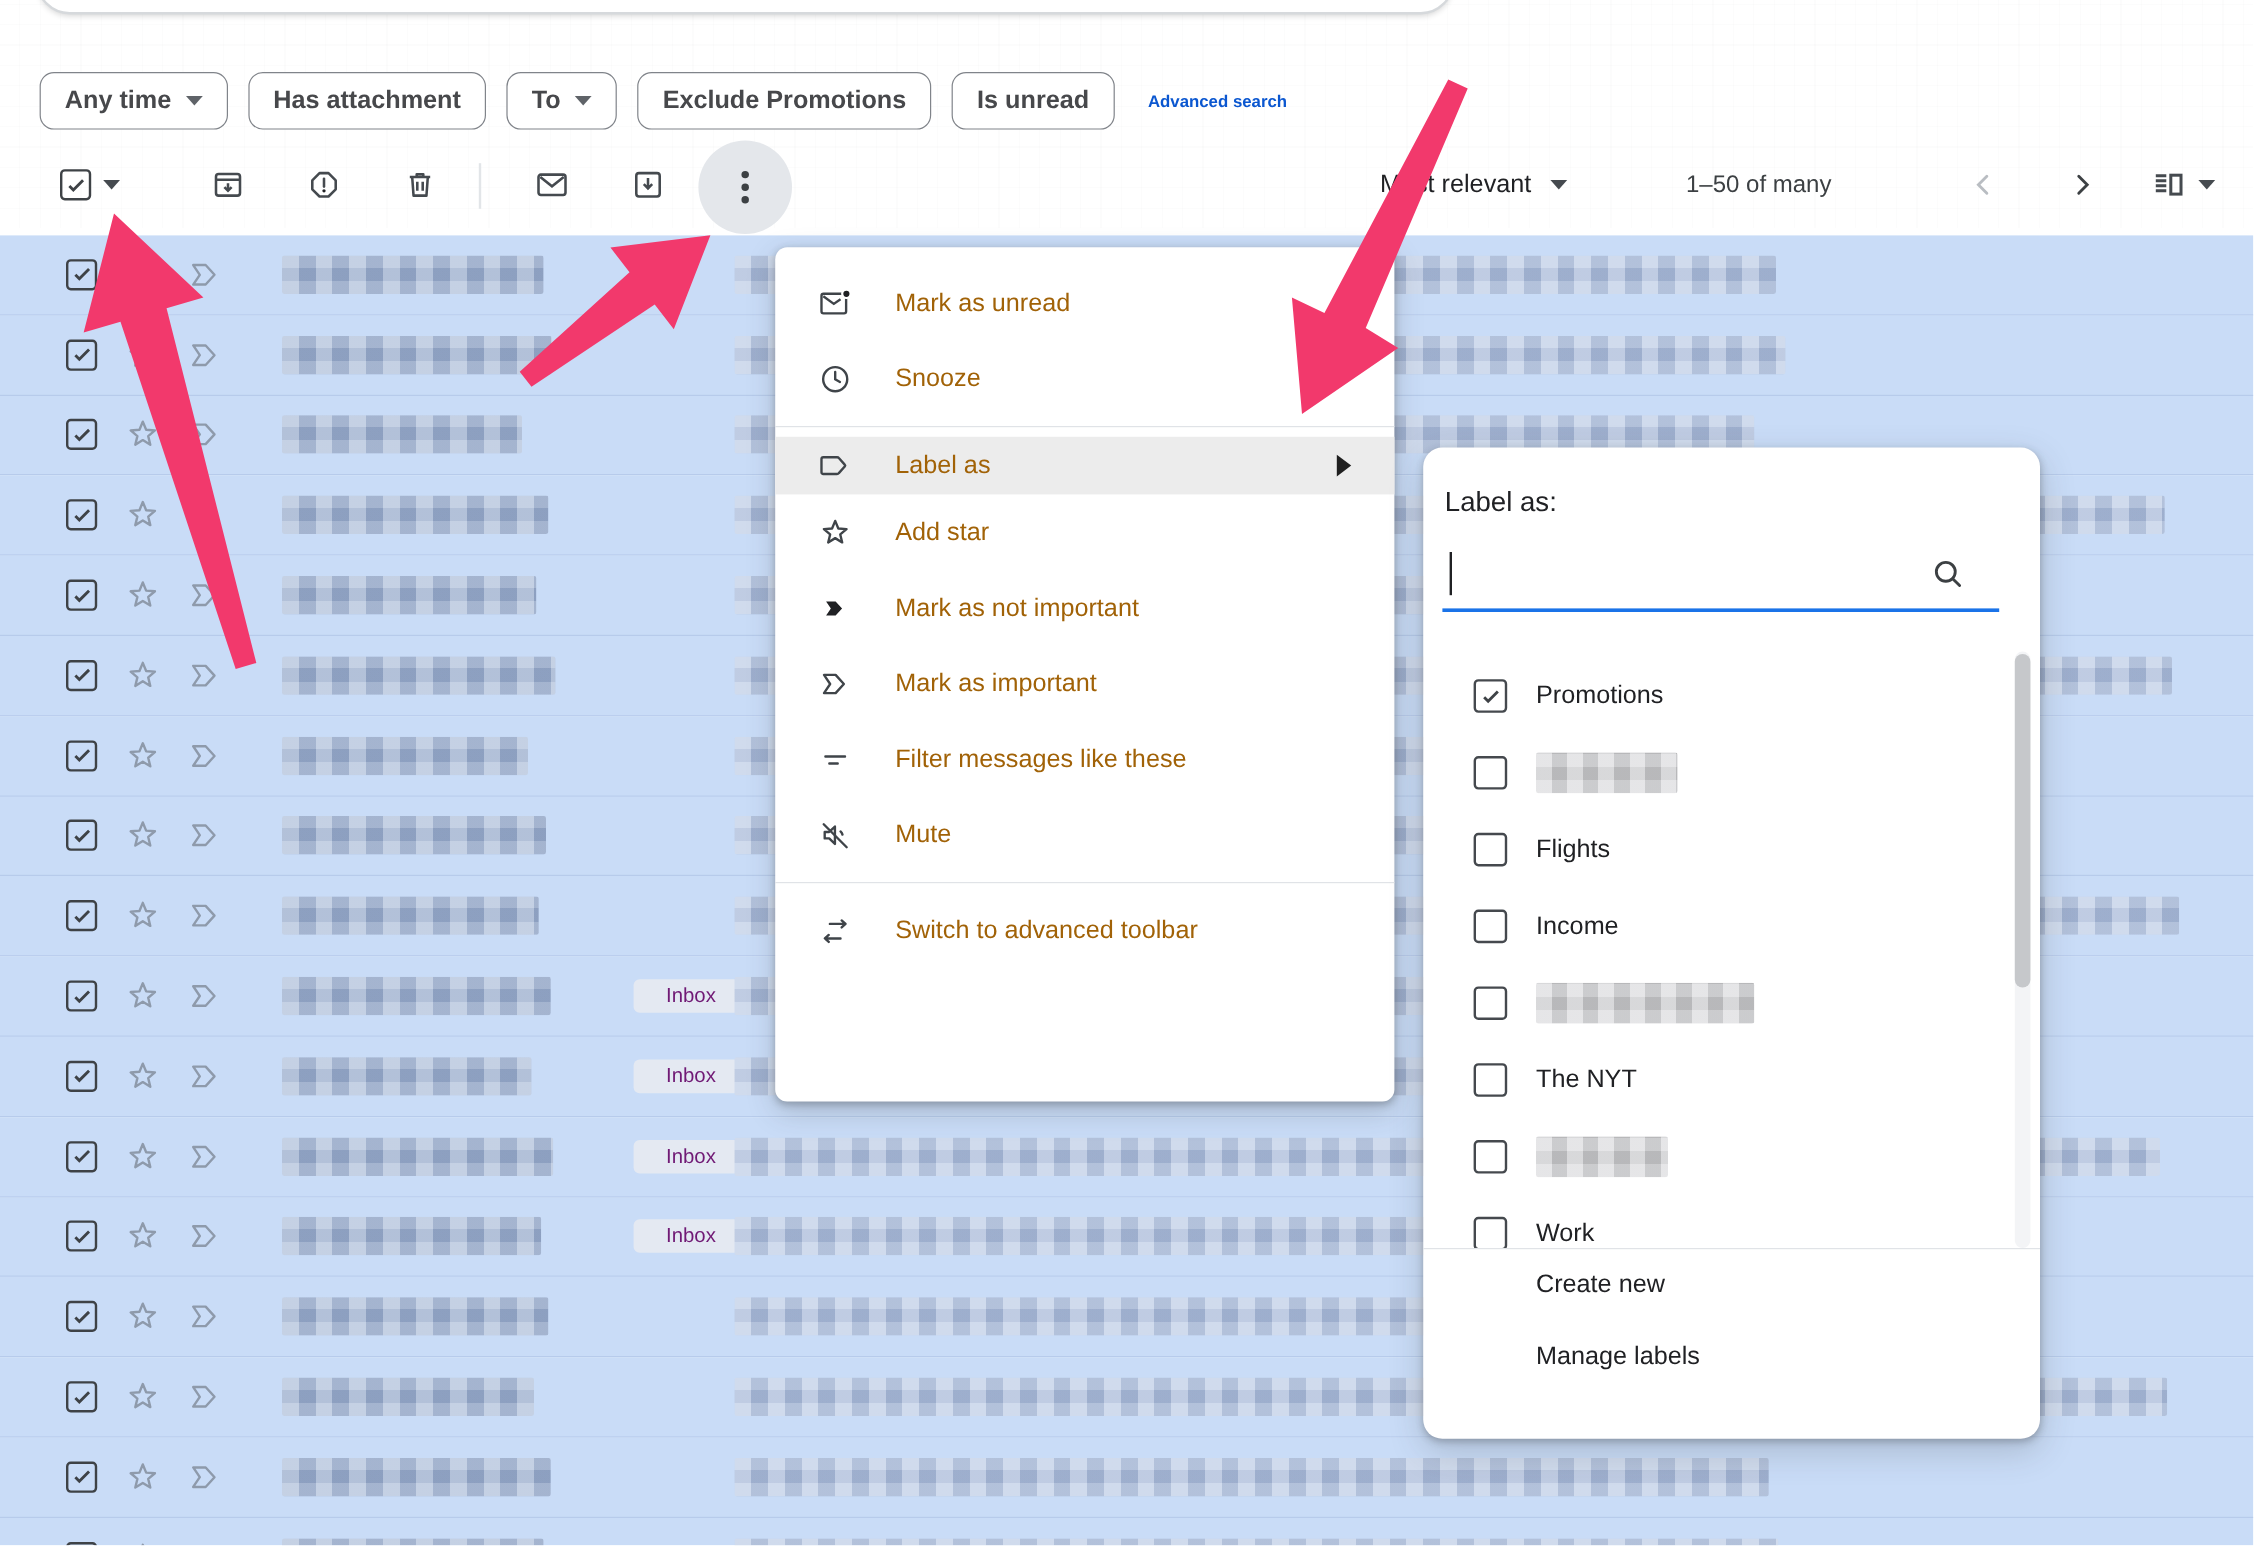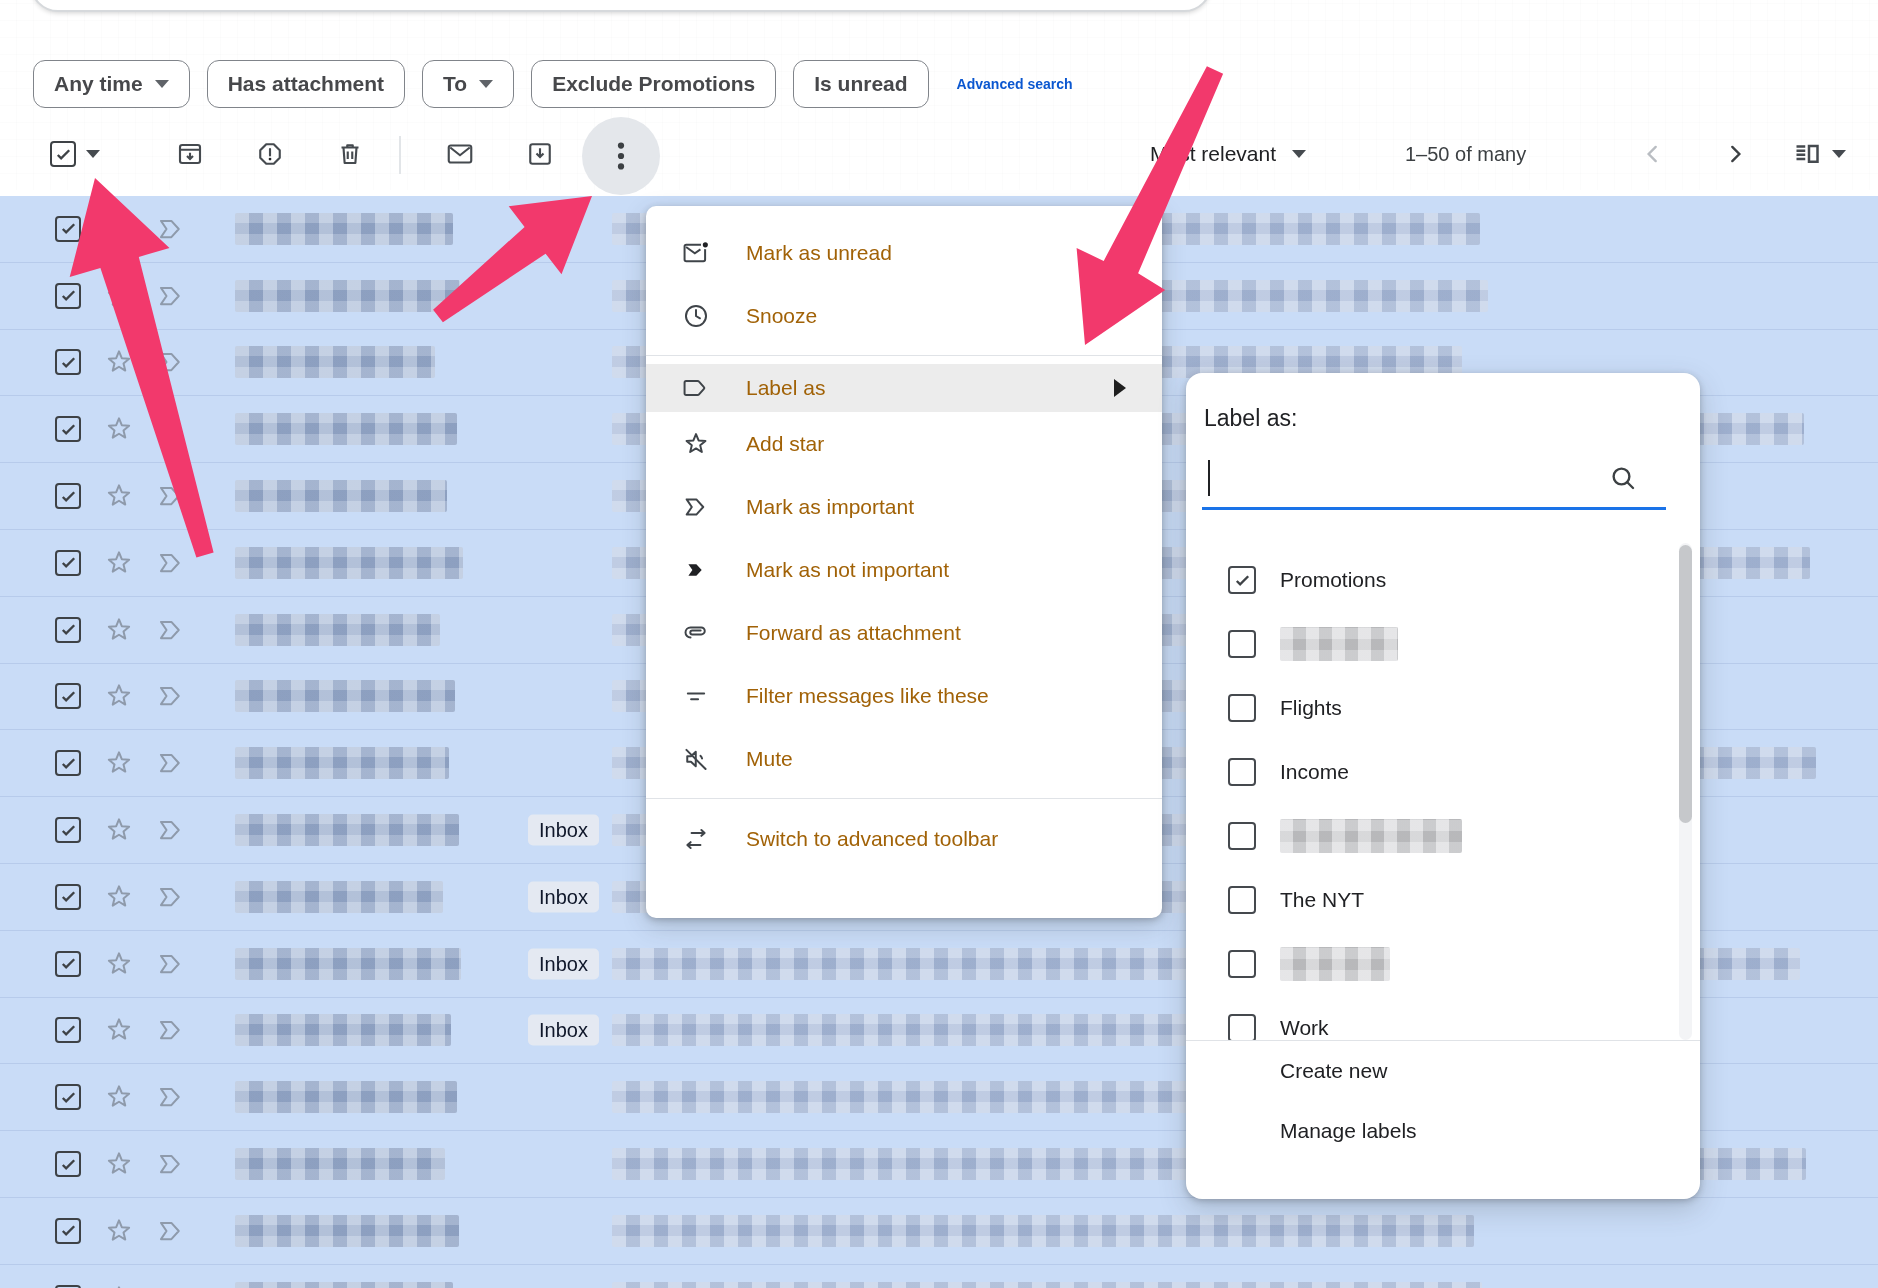--- a/index.html
+++ b/index.html
@@ -47,22 +47,22 @@
   .mail-row{position:relative;width:100%;height:66.8px;background:#c9dcf7;border-bottom:1px solid #b7cbeb;box-sizing:border-box;cursor:pointer;}
   .mail-row .cb{position:absolute;left:55px;top:50%;transform:translateY(-50%);}
   .row-star{position:absolute;left:104px;top:50%;transform:translateY(-50%);width:30px;height:30px;stroke:#8e9aab;stroke-width:1.6;fill:none;cursor:pointer;}
   .row-imp{position:absolute;left:156px;top:50%;transform:translateY(-50%);width:30px;height:30px;stroke:#8e9aab;stroke-width:1.6;fill:none;cursor:pointer;}
   .mosaic{background-color:var(--c,#aabddd);border-radius:2px;
     background-image:
       repeating-linear-gradient(90deg,rgba(255,255,255,.28) 0 14px,rgba(30,40,70,.07) 14px 28px),
       repeating-linear-gradient(0deg,rgba(255,255,255,.18) 0 11px,rgba(30,40,70,.06) 11px 22px);}
   .sender{position:absolute;left:235px;top:50%;transform:translateY(-50%);height:32px;--c:#9db1d2;}
   .subject{position:absolute;left:612px;top:50%;transform:translateY(-50%);height:32px;--c:#b0c2e1;}
-  .inbox-badge{position:absolute;left:528px;top:50%;transform:translateY(-50%);background:#e4e9f2;color:#0f172a;
-    font-size:20px;padding:4px 11px;border-radius:5px;}
+  .inbox-badge{position:absolute;left:528px;top:50%;transform:translateY(-50%);background:#e4e9f2;color:#701a75;
+    font-size:17px;padding:4px 27px;border-radius:5px;}
   
   #context-menu{position:absolute;left:646px;top:206px;width:516px;height:712px;background:#fff;border-radius:10px;
     box-shadow:0 2px 6px rgba(60,64,67,.3),0 8px 24px rgba(60,64,67,.22);z-index:5;padding-top:15px;box-sizing:border-box;}
   .menu-item{height:63px;display:flex;align-items:center;padding-left:36px;padding-right:22px;cursor:pointer;position:relative;}
   .menu-item.highlighted{background:#ececec;height:48px;}
   .menu-item svg.mi-icon{width:28px;height:28px;stroke:#3f4449;stroke-width:1.7;fill:none;flex:0 0 auto;}
   .mi-label{margin-left:36px;font-size:21px;color:#a16207;white-space:nowrap;}
   .mi-sub{position:absolute;right:36px;width:0;height:0;border-top:9px solid transparent;border-bottom:9px solid transparent;border-left:12px solid #1f1f1f;}
   .menu-divider{height:1px;background:#e0e3e7;margin:8px 0;}
   
@@ -590,41 +590,34 @@
   <div class="menu-item" data-interactable="true">
     <svg class="mi-icon" data-interactable="false">
           <use href="#i-star"></use>
         </svg>
     <span class="mi-label" data-interactable="false">Add star</span>
 
   </div>
 
   <div class="menu-item" data-interactable="true">
     <svg class="mi-icon" data-interactable="false">
+          <use href="#i-not-important"></use>
+        </svg>
+    <span class="mi-label" data-interactable="false">Mark as not important</span>
+
+  </div>
+
+  <div class="menu-item" data-interactable="true">
+    <svg class="mi-icon" data-interactable="false">
           <use href="#i-important"></use>
         </svg>
     <span class="mi-label" data-interactable="false">Mark as important</span>
 
   </div>
 
-  <div class="menu-item" data-interactable="true">
-    <svg class="mi-icon" data-interactable="false">
-          <use href="#i-not-important"></use>
-        </svg>
-    <span class="mi-label" data-interactable="false">Mark as not important</span>
-
-  </div>
-
-  <div class="menu-item" data-interactable="true">
-    <svg class="mi-icon" data-interactable="false">
-          <use href="#i-attachment"></use>
-        </svg>
-    <span class="mi-label" data-interactable="false">Forward as attachment</span>
-
-  </div>
 
   <div class="menu-item" data-interactable="true">
     <svg class="mi-icon" data-interactable="false">
           <use href="#i-filter"></use>
         </svg>
     <span class="mi-label" data-interactable="false">Filter messages like these</span>
 
   </div>
 
   <div class="menu-item" data-interactable="true">

